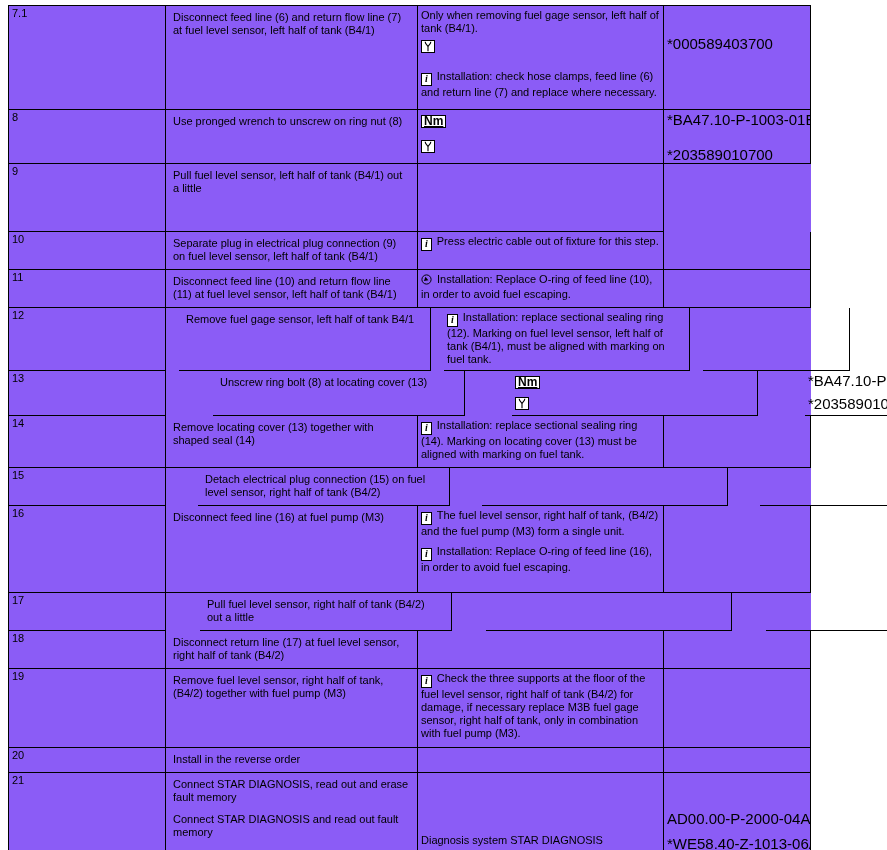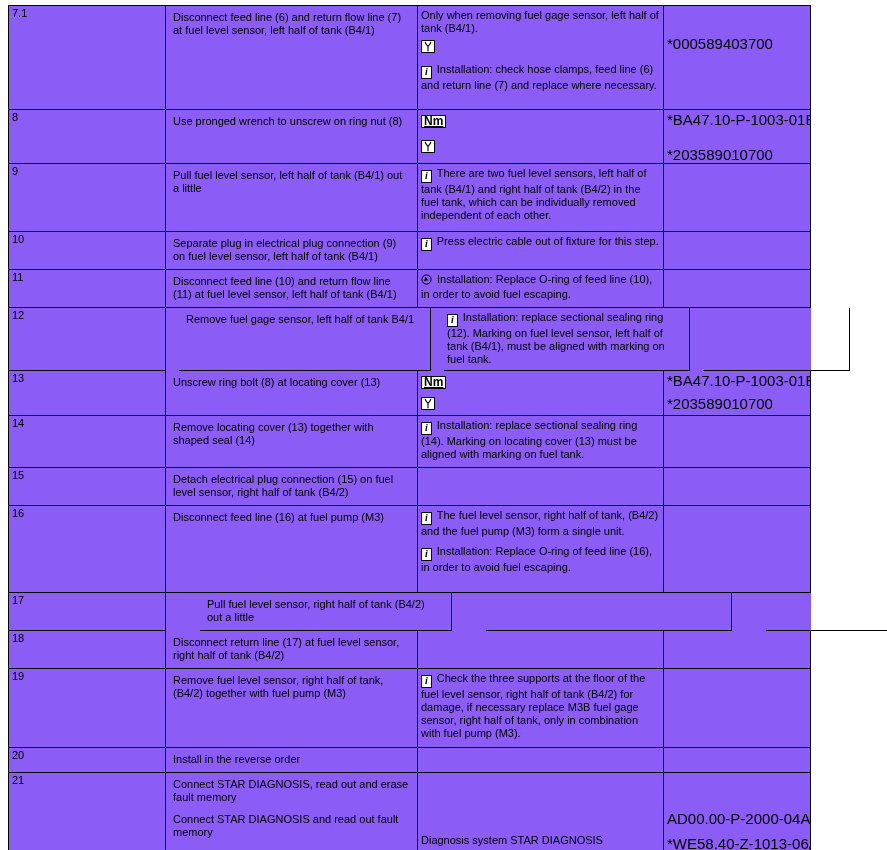--- a/index.html
+++ b/index.html
@@ -45,21 +45,21 @@
       <div class="trow" style="min-height: 104px;">
         <div class="cell step">7.1</div>
         <div class="cell action">
           <div class="para">Disconnect feed line (6) and return flow line (7) at fuel level sensor, left half of tank (B4/1)</div>
         </div>
         <div class="cell notes">
           <div class="note"><span>Only when removing fuel gage sensor, left half of tank (B4/1).</span></div>
           <div class="note" style="margin-top: 3px;"><span class="ibox tool"><svg width="8" height="11" viewBox="0 0 8 11">
                 <path d="M1.2 0.8 C1.2 3.6 4 4 4 6 L4 10.3 M6.8 0.8 C6.8 3.6 4 4 4 6" fill="none" stroke="#000" stroke-width="1.1"></path>
               </svg></span></div>
-          <div class="note" style="margin-top: 10px;"><span class="ibox info">i</span><span>Installation:  check hose clamps, feed line (6) and return line (7) and replace where necessary.</span></div>
+          <div class="note" style="margin-top: 17px;"><span class="ibox info">i</span><span>Installation:  check hose clamps, feed line (6) and return line (7) and replace where necessary.</span></div>
         </div>
         <div class="cell codes">
           <div class="code" style="margin-top: 30px;">*000589403700</div>
         </div>
       </div>
       <div class="trow" style="min-height: 50px;">
         <div class="cell step">8</div>
         <div class="cell action">
           <div class="para">Use pronged wrench to unscrew on ring nut (8)</div>
         </div>
@@ -72,23 +72,20 @@
         <div class="cell codes">
           <div class="code" style="margin-top: 2px;">*BA47.10-P-1003-01E</div>
           <div class="code" style="margin-top: 22px;">*203589010700</div>
         </div>
       </div>
       <div class="trow" style="min-height: 68px;">
         <div class="cell step">9</div>
         <div class="cell action">
           <div class="para">Pull fuel level sensor, left half of tank (B4/1) out a little</div>
         </div>
-        <div class="cell notes">
-          <div class="note"><span class="ibox info">i</span><span>There are two fuel level sensors, left half of tank (B4/1) and right half of tank (B4/2) in the fuel tank, which can be individually removed independent of each other.</span></div>
-        </div>
         <div class="cell codes"></div>
       </div>
       <div class="trow" style="min-height: 37px;">
         <div class="cell step">10</div>
         <div class="cell action">
           <div class="para">Separate plug in electrical plug connection (9) on fuel level sensor, left half of tank (B4/1)</div>
         </div>
         <div class="cell notes">
           <div class="note"><span class="ibox info">i</span><span>Press electric cable out of fixture for this step.</span></div>
         </div>
@@ -110,21 +107,21 @@
       <div class="trow" style="min-height: 63px; gap: 13px;">
         <div class="cell step">12</div>
         <div class="cell action">
           <div class="para">Remove fuel gage sensor, left half of tank B4/1</div>
         </div>
         <div class="cell notes">
           <div class="note"><span class="ibox info">i</span><span>Installation:  replace sectional sealing ring (12). Marking on fuel level sensor, left half of tank (B4/1), must be aligned with marking on fuel tank.</span></div>
         </div>
         <div class="cell codes"></div>
       </div>
-      <div class="trow" style="min-height: 45px;">
+      <div class="trow" style="min-height: 45px; gap: 47px;">
         <div class="cell step">13</div>
         <div class="cell action">
           <div class="para">Unscrew ring bolt (8) at locating cover (13)</div>
         </div>
         <div class="cell notes">
           <div class="note"><span class="ibox torque">Nm</span></div>
           <div class="note" style="margin-top: 6px;"><span class="ibox tool"><svg width="8" height="11" viewBox="0 0 8 11">
                 <path d="M1.2 0.8 C1.2 3.6 4 4 4 6 L4 10.3 M6.8 0.8 C6.8 3.6 4 4 4 6" fill="none" stroke="#000" stroke-width="1.1"></path>
               </svg></span></div>
         </div>
@@ -136,21 +133,21 @@
       <div class="trow" style="min-height: 52px;">
         <div class="cell step">14</div>
         <div class="cell action">
           <div class="para">Remove locating cover (13) together with shaped seal (14)</div>
         </div>
         <div class="cell notes">
           <div class="note"><span class="ibox info">i</span><span>Installation:  replace sectional sealing ring (14). Marking on locating cover (13) must be aligned with marking on fuel tank.</span></div>
         </div>
         <div class="cell codes"></div>
       </div>
-      <div class="trow" style="min-height: 32px;">
+      <div class="trow" style="min-height: 32px; gap: 32px;">
         <div class="cell step">15</div>
         <div class="cell action">
           <div class="para">Detach electrical plug connection (15) on fuel level sensor, right half of tank (B4/2)</div>
         </div>
         <div class="cell notes"></div>
         <div class="cell codes"></div>
       </div>
       <div class="trow" style="min-height: 87px;">
         <div class="cell step">16</div>
         <div class="cell action">

